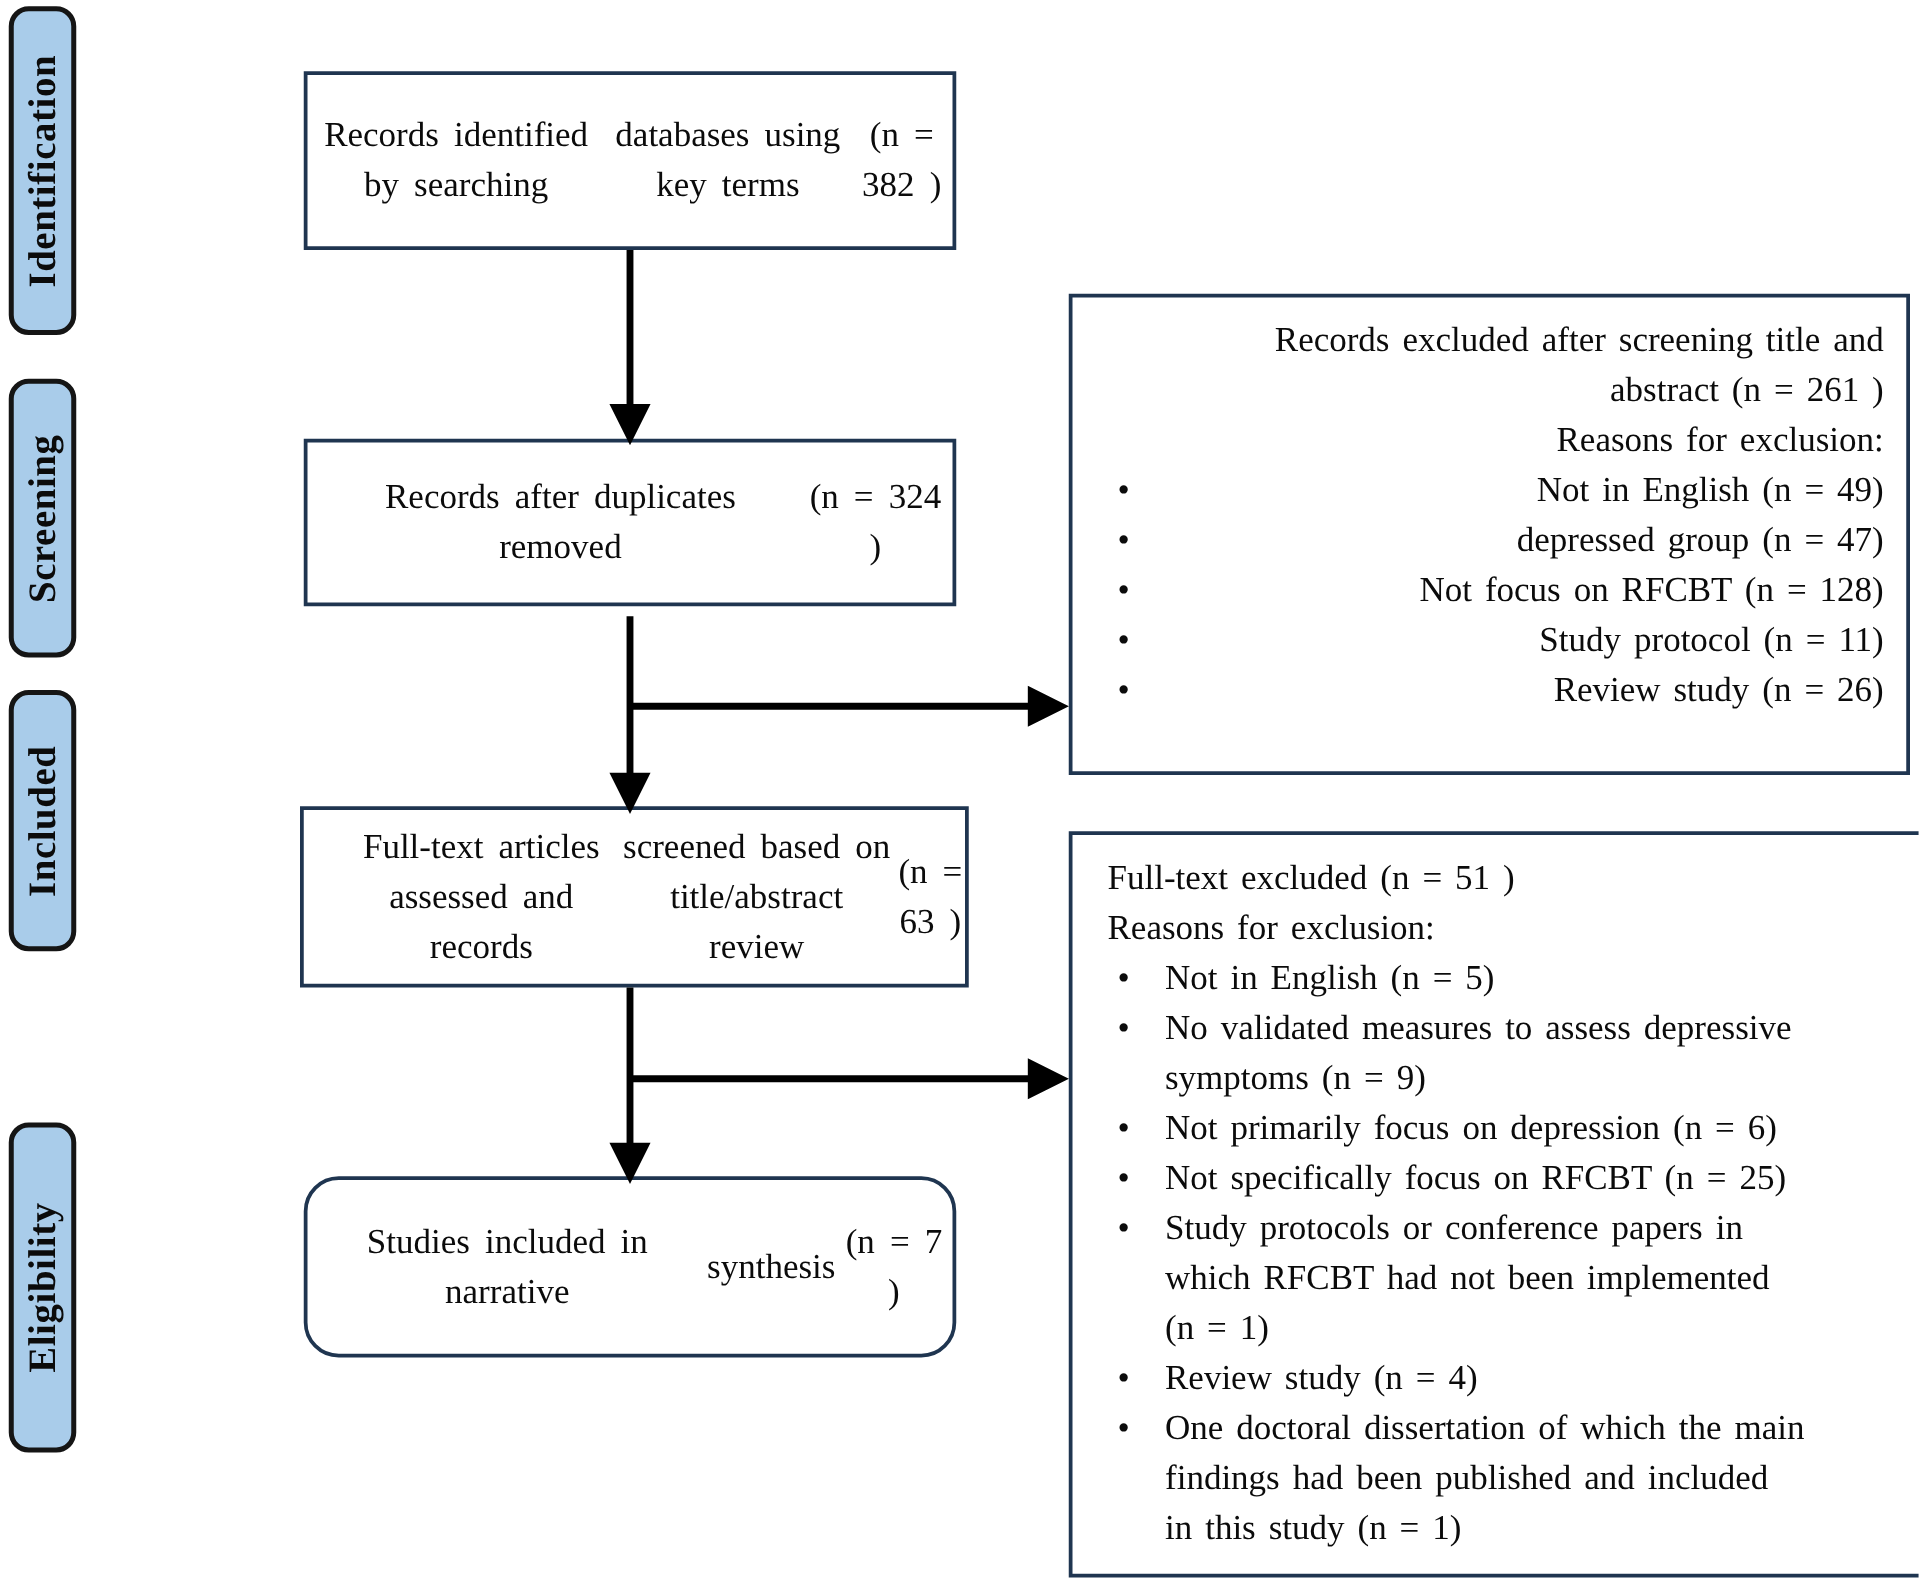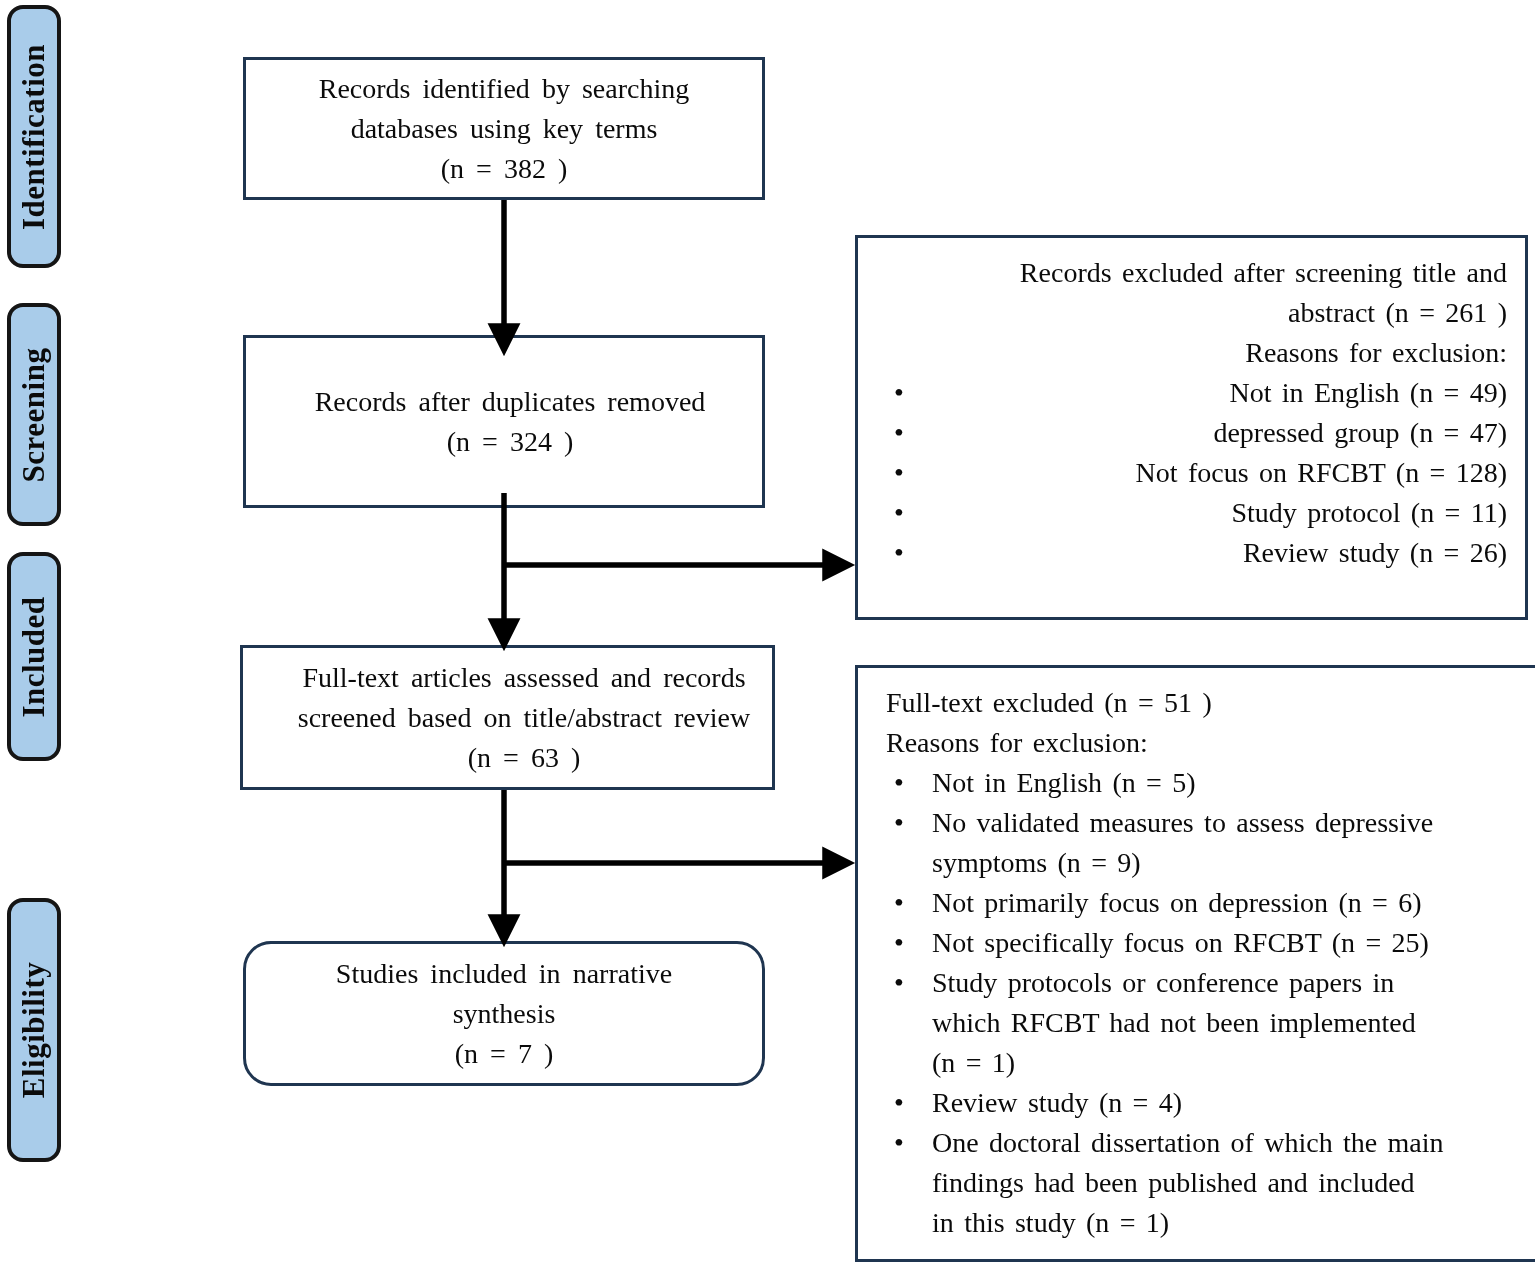--- a/index.html
+++ b/index.html
@@ -40,21 +40,20 @@
     font-weight: bold;
     letter-spacing: 0.5px;
   }
 
   
   .flow-box {
     position: absolute;
     background: #fff;
     border: 3px solid var(--box-border);
     display: flex;
-    flex-direction: column;
     justify-content: center;
     align-items: center;
     text-align: center;
     font-size: 28px;
     line-height: 40px;
     word-spacing: 0.18em;
   }
   .flow-box .line { display: block; }
 
   
@@ -91,21 +90,21 @@
   <div class="stage" style="top:898px; height:264px;">
     <span class="stage-label">Eligibility</span>
   </div>
 
   <div class="flow-box" style="left:243px; top:57px; width:522px; height:143px;">
     <span class="line">Records identified by searching</span>
     <span class="line">databases using key terms</span>
     <span class="line">(n = 382 )</span>
   </div>
 
-  <div class="flow-box" style="left:243px; top:335px; width:522px; height:173px;padding-left:12px;">
+  <div class="flow-box" style="left:243px; top:351px; width:522px; height:134px;padding-left:12px;">
     <span class="line">Records after duplicates removed</span>
     <span class="line">(n = 324 )</span>
   </div>
 
   <div class="flow-box" style="left:240px; top:645px; width:535px; height:145px;padding-left:33px;">
     <span class="line">Full-text articles assessed and records</span>
     <span class="line">screened based on title/abstract review</span>
     <span class="line">(n = 63 )</span>
   </div>
 

